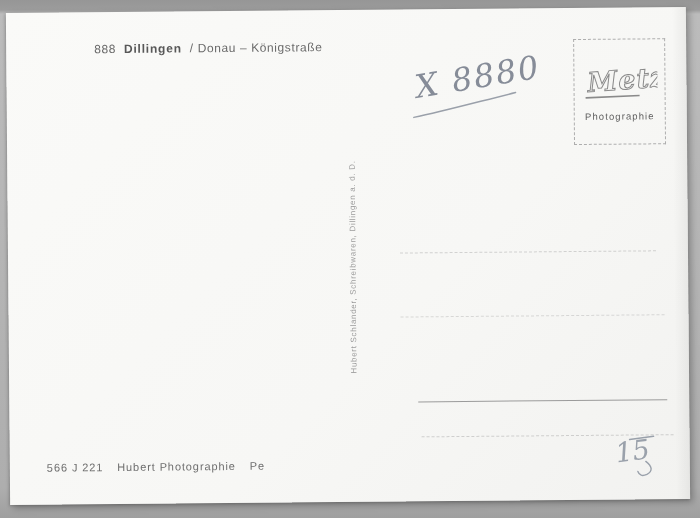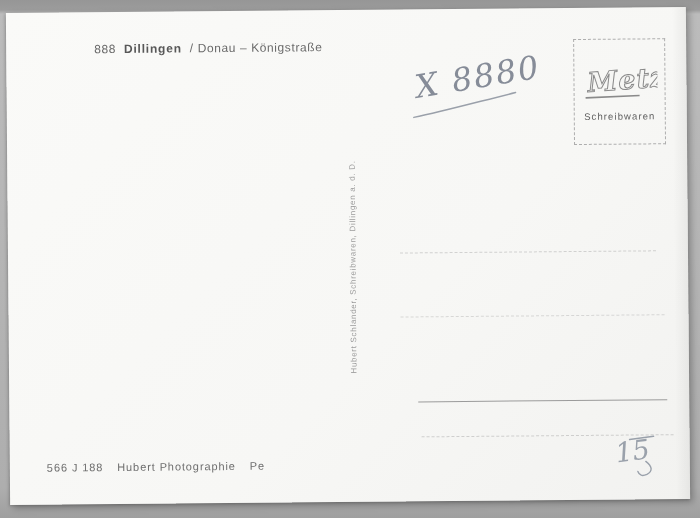--- a/index.html
+++ b/index.html
@@ -108,32 +108,32 @@
     <svg class="hw-code-svg" width="140" height="82" viewBox="0 0 140 82">
       <text class="hw-text" x="14" y="46" font-size="32" transform="rotate(-9 70 40)">X 8880</text>
       <path class="hw-stroke" d="M12 74 C 42 68, 80 58, 114 50"></path>
     </svg>
 
     <div class="stamp-box">
       <svg class="metz-logo-svg" width="76" height="42" viewBox="0 0 76 42">
         <text class="metz-text" x="6" y="28" font-size="27" transform="rotate(-4 38 20)">Metz</text>
         <path class="metz-underline" d="M4 36 L 58 34"></path>
       </svg>
-      <div class="stamp-label">Schreibwaren</div>
+      <div class="stamp-label">Photographie</div>
     </div>
 
     <div class="vertical-imprint">Hubert Schlander, Schreibwaren, Dillingen a. d. D.</div>
 
     <div class="addr-line faint1"></div>
     <div class="addr-line faint2"></div>
     <div class="addr-line strong"></div>
     <div class="addr-line faint3"></div>
 
     <div class="footer-line">
-      <span>566 J 188</span>
+      <span>566 J 221</span>
       <span>Hubert Photographie</span>
       <span>Pe</span>
     </div>
 
     <svg class="hw-mark-svg" width="86" height="58" viewBox="0 0 86 58">
       <text class="hw-mark-text" x="16" y="32" font-size="27" transform="rotate(-7 40 26)">15</text>
       <path d="M30 12 L 54 9" stroke="#9aa1ab" stroke-width="1.5" fill="none" stroke-linecap="round"></path>
       <path d="M46 34 q 10 8 1 13 q -7 3 -9 -3" stroke="#9aa1ab" stroke-width="1.4" fill="none" stroke-linecap="round"></path>
     </svg>
 

